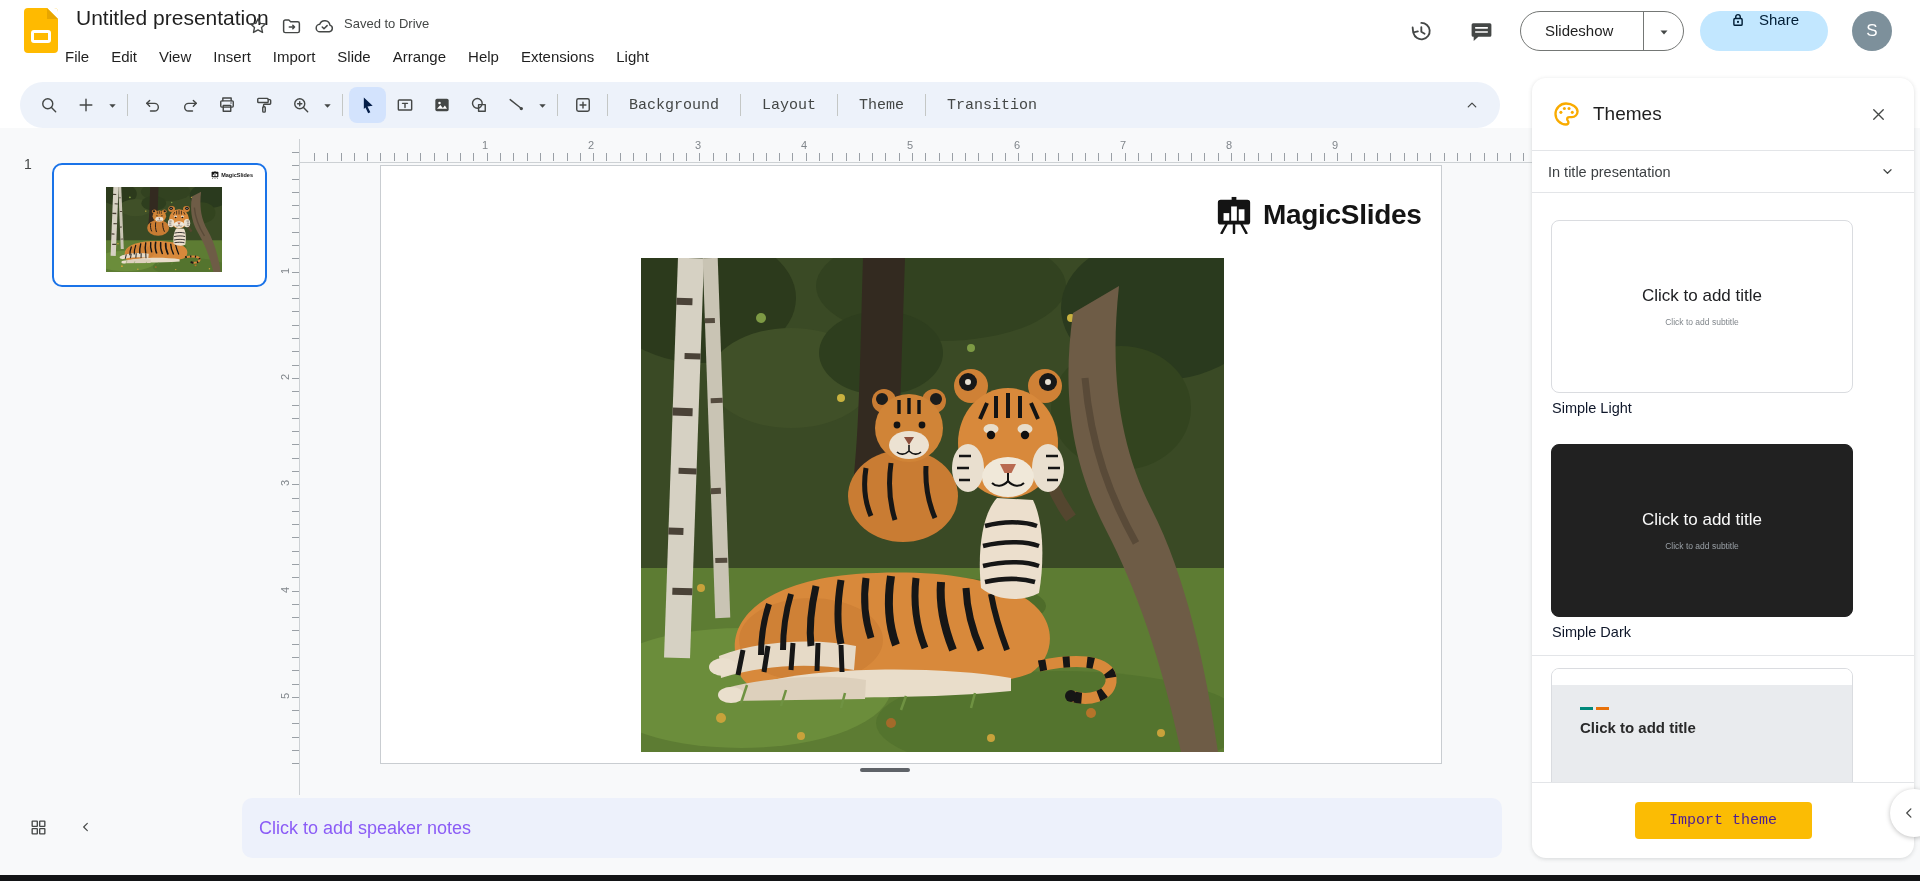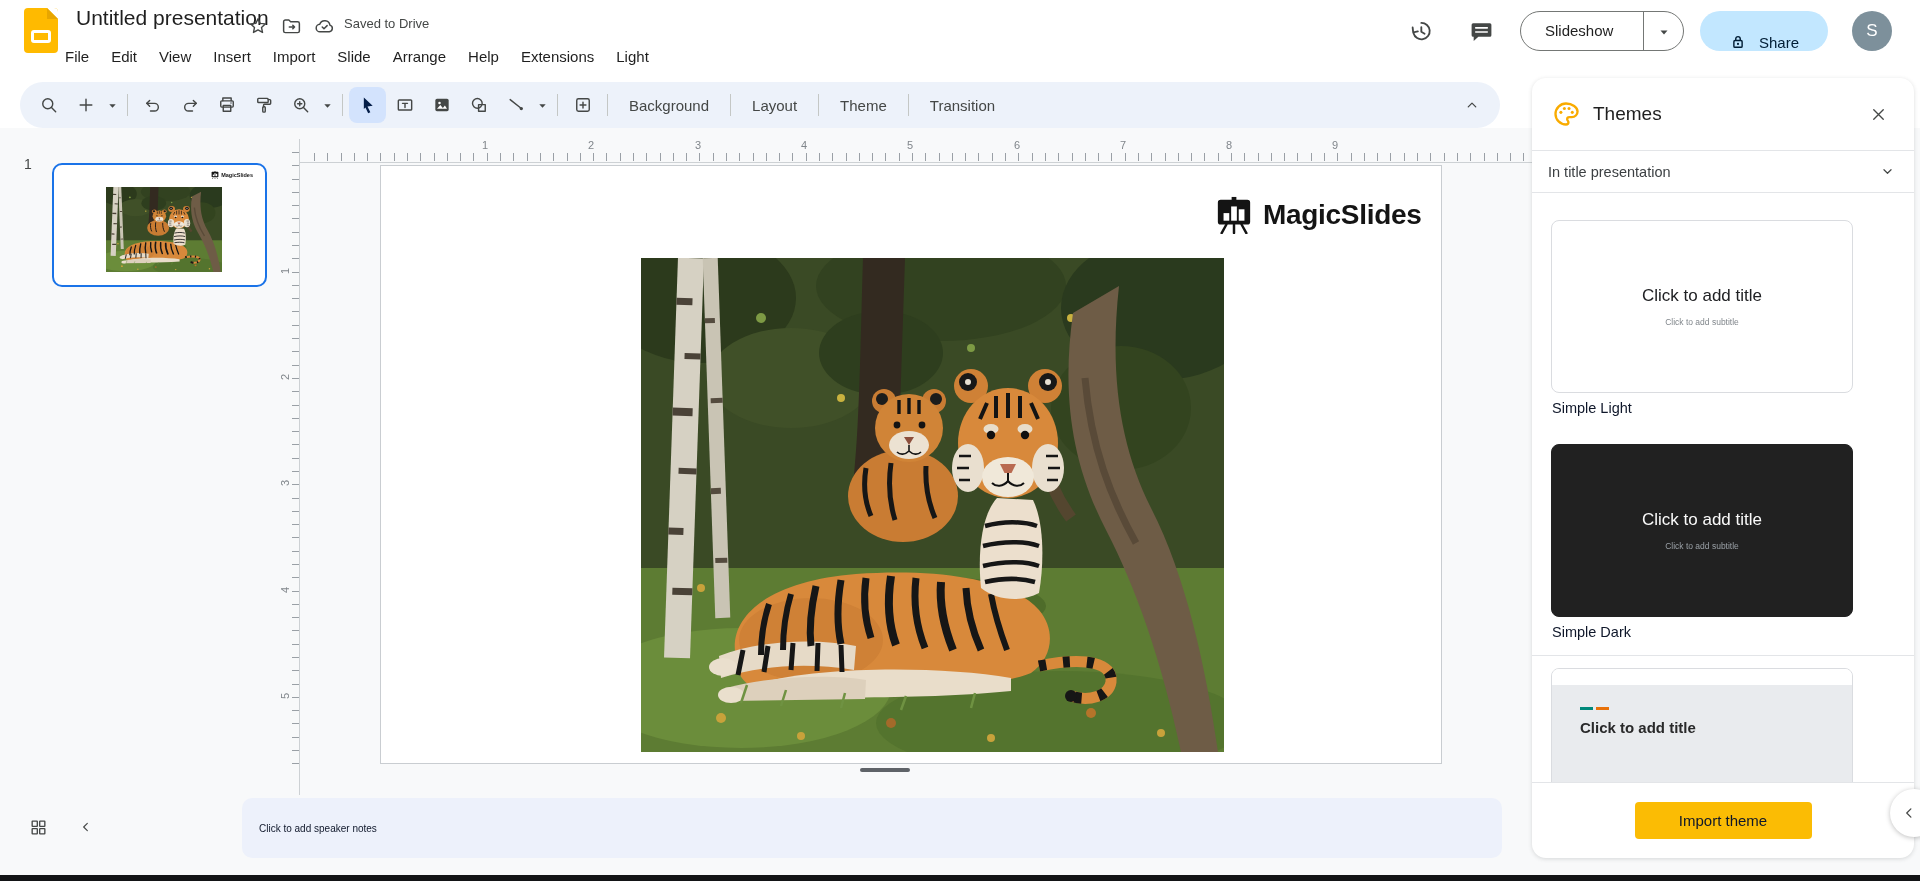--- a/index.html
+++ b/index.html
@@ -1,39 +1,39 @@
 <!DOCTYPE html>
 <html><head>
 <meta charset="utf-8">
 <style>
   * { margin:0; padding:0; box-sizing:border-box; }
   html,body { width:1920px; height:881px; overflow:hidden; }
   body { font-family:"Liberation Sans", sans-serif; background:#fff; }
   #app { position:relative; width:1920px; height:881px; background:#fff; }
   [data-interactable="true"] { cursor:pointer; }
-  button { border:none; background:transparent; font-family:Liberation Sans, sans-serif; }
+  button { border:none; background:transparent; font-family:Liberation Mono, monospace; }
 
   
   .workspace-bg { position:absolute; left:0; top:128px; width:1920px; height:747px; background:#f8f9fa; }
 
   
   .slides-logo { position:absolute; left:24px; top:8px; width:34px; height:45px; background:#ffba00; border-radius:4px; }
   .slides-logo .fold { position:absolute; right:0; top:0; width:0; height:0; border-top:11px solid #fff; border-left:11px solid #e8a600; border-top-right-radius:4px; }
   .slides-logo .inner { position:absolute; left:7px; top:22px; width:20px; height:13px; border:3px solid #fff; border-radius:3px; }
   .doc-title { position:absolute; left:76px; top:6px; font-size:21px; color:#1f1f1f; }
   .title-icon { position:absolute; top:14px; width:24px; height:24px; display:flex; align-items:center; justify-content:center; }
   .saved-status { position:absolute; left:344px; top:16px; font-size:13px; color:#444746; }
   .menubar { position:absolute; left:54px; top:42px; height:28px; display:flex; align-items:center; }
   .menu-item { padding:4px 11px; font-size:15px; color:#1f1f1f; border-radius:6px; }
   .hdr-iconbtn { position:absolute; top:14px; width:34px; height:34px; display:flex; align-items:center; justify-content:center; border-radius:50%; }
   .slideshow-btn { position:absolute; left:1520px; top:11px; width:164px; height:40px; background:#fff; border:1px solid #747775; border-radius:20px; }
   .slideshow-label { position:absolute; left:24px; top:10px; font-size:15px; color:#1f1f1f; }
   .slideshow-div { position:absolute; left:122px; top:0; width:1px; height:38px; background:#747775; }
   .slideshow-caret { position:absolute; left:134px; top:13px; width:18px; height:14px; display:flex; align-items:center; justify-content:center; }
-  .share-btn { position:absolute; left:1700px; top:11px; width:128px; height:40px; background:#c2e7ff; border-radius:20px; display:flex; align-items:flex-end; justify-content:center; gap:12px; }
+  .share-btn { position:absolute; left:1700px; top:11px; width:128px; height:40px; background:#c2e7ff; border-radius:20px; display:flex; align-items:flex-start; justify-content:center; gap:12px; }
   .share-label { font-size:15px; font-weight:500; color:#001d35; }
   .avatar { position:absolute; left:1852px; top:11px; width:40px; height:40px; border-radius:50%; background:#7d909b; color:#fff; font-size:17px; display:flex; align-items:center; justify-content:center; }
 
   
   .toolbar { position:absolute; left:20px; top:82px; width:1480px; height:46px; background:#edf2fa; border-radius:23px; display:flex; align-items:center; padding:0 10px; }
   .tbtn { width:37px; height:36px; border-radius:8px; display:flex; align-items:center; justify-content:center; flex:none; }
   .tbtn.caret { width:17px; }
   .tbtn.active { background:#d3e3fd; }
   .tsep { width:1px; height:22px; background:#c4c7c5; margin:0 6px; flex:none; }
   .tbtn-text { height:36px; padding:0 15px; border-radius:8px; font-size:15px; color:#444746; display:flex; align-items:center; flex:none; }
@@ -60,21 +60,21 @@
   
   .slide { position:absolute; left:380px; top:165px; width:1062px; height:599px; background:#fff; border:1px solid #c9cdd1; }
   .slide-logo { position:absolute; left:833px; top:30px; display:flex; align-items:center; gap:9px; }
   .slide-logo-text { font-size:28px; font-weight:700; color:#141414; letter-spacing:-0.3px; }
   .tiger-img { position:absolute; left:260px; top:92px; width:583px; height:494px; }
   .hscroll-thumb { position:absolute; left:860px; top:768px; width:50px; height:4px; background:#5f6368; border-radius:2px; }
 
   
   .notes-grid-btn { position:absolute; left:22px; top:811px; width:32px; height:32px; display:flex; align-items:center; justify-content:center; }
   .notes-collapse-btn { position:absolute; left:70px; top:811px; width:32px; height:32px; display:flex; align-items:center; justify-content:center; }
-  .notes-box { position:absolute; left:242px; top:798px; width:1260px; height:60px; background:#edf1fb; border-radius:10px; display:flex; align-items:center; padding-left:17px; font-size:10px; color:#0f172a; }
+  .notes-box { position:absolute; left:242px; top:798px; width:1260px; height:60px; background:#edf1fb; border-radius:10px; display:flex; align-items:center; padding-left:17px; font-size:18px; color:#8b5cf6; }
 
   
   .themes-panel { position:absolute; left:1532px; top:78px; width:382px; height:780px; background:#fff; border-radius:14px; box-shadow:0 1px 4px rgba(60,64,67,.18); }
   .tp-header { height:72px; display:flex; align-items:center; padding:0 18px 0 20px; }
   .tp-title { margin-left:13px; font-size:19px; color:#1f1f1f; }
   .tp-close { margin-left:auto; width:36px; height:36px; display:flex; align-items:center; justify-content:center; border-radius:50%; }
   .tp-filter { height:43px; border-top:1px solid #e3e5e8; border-bottom:1px solid #e3e5e8; display:flex; align-items:center; padding:0 18px 0 16px; font-size:14.5px; color:#3c4043; }
   .tp-filter .sp { flex:1; }
   .tp-cards { height:590px; overflow:hidden; padding:27px 19px 0; border-bottom:1px solid #e3e5e8; }
   .theme-card { width:302px; border:1px solid #dadce0; border-radius:8px; background:#fff; position:relative; overflow:hidden; }
@@ -89,21 +89,21 @@
   .tp-div { border:none; border-top:1px solid #e3e5e8; margin:13px -19px 12px; }
   .card-coral { height:150px; }
   .coral-strip { height:16px; background:#fff; }
   .coral-body { position:relative; height:134px; background:#e9ebee; }
   .coral-dashes { position:absolute; left:28px; top:22px; display:flex; gap:3px; }
   .coral-dashes i { width:13px; height:3px; display:block; }
   .dash-teal { background:#00897b; }
   .dash-orange { background:#e8710a; }
   .coral-title { position:absolute; left:28px; top:34px; font-size:15px; font-weight:700; color:#29292a; }
   .tp-footer { height:74px; display:flex; align-items:center; justify-content:center; }
-  .import-btn { width:177px; height:37px; background:#fbbc04; border-radius:4px; font-size:15px; font-weight:500; color:#0f172a; display:flex; align-items:center; justify-content:center; }
+  .import-btn { width:177px; height:37px; background:#fbbc04; border-radius:4px; font-size:15px; font-weight:500; color:#4c1d95; display:flex; align-items:center; justify-content:center; }
 
   .panel-collapse { position:absolute; left:1890px; top:789px; width:48px; height:48px; background:#fff; border-radius:50%; box-shadow:0 1px 5px rgba(0,0,0,.25); display:flex; align-items:center; justify-content:flex-start; padding-left:10px; }
   .bottom-bar { position:absolute; left:0; top:875px; width:1920px; height:6px; background:#131416; }
   .hidden-defs { position:absolute; width:0; height:0; overflow:hidden; }
 </style>
 </head>
 <body>
 
 <div id="app" data-interactable="false">
 

